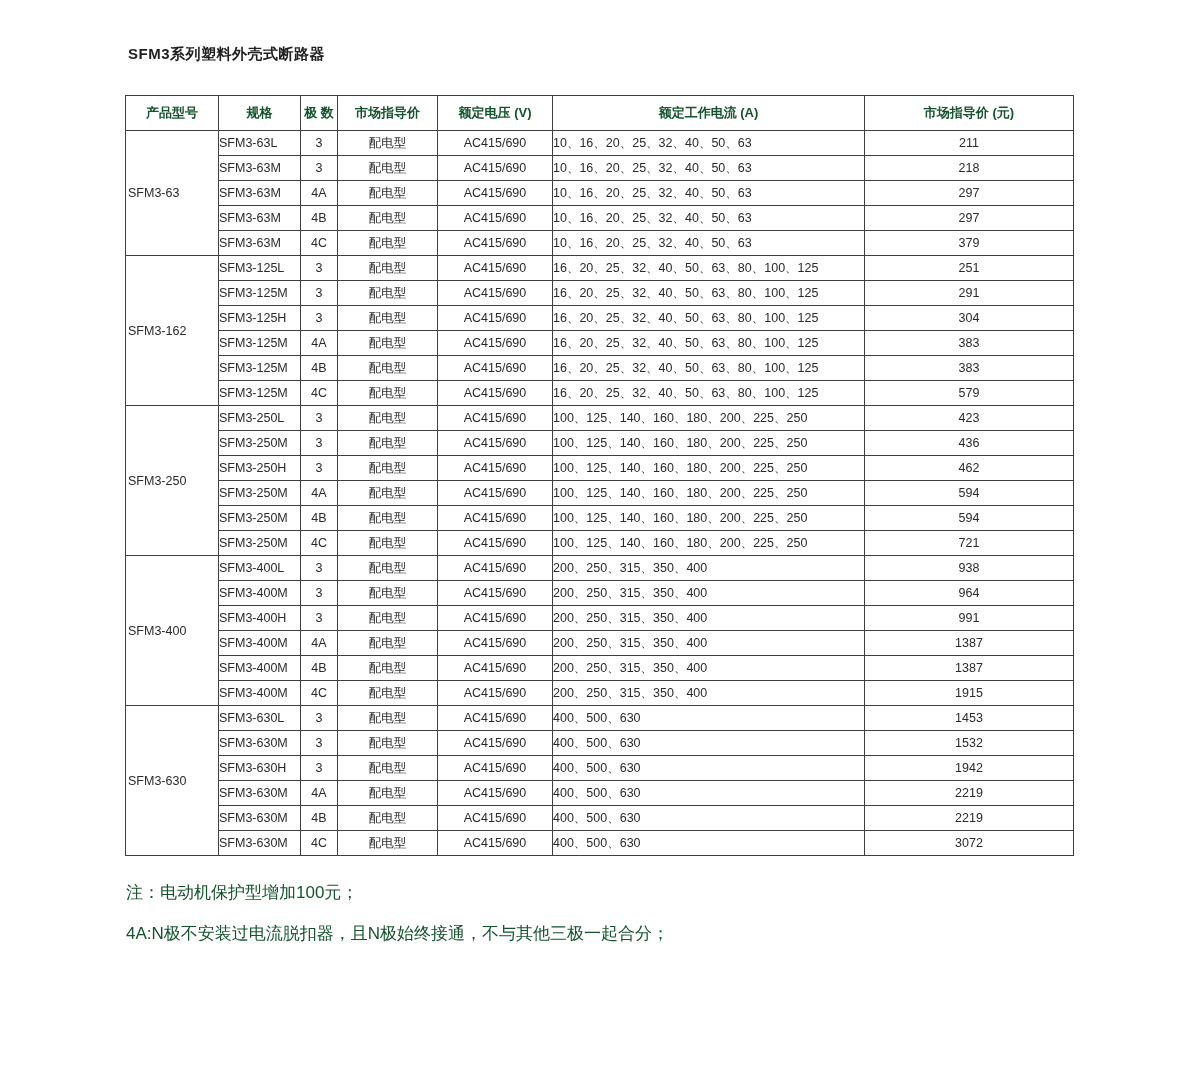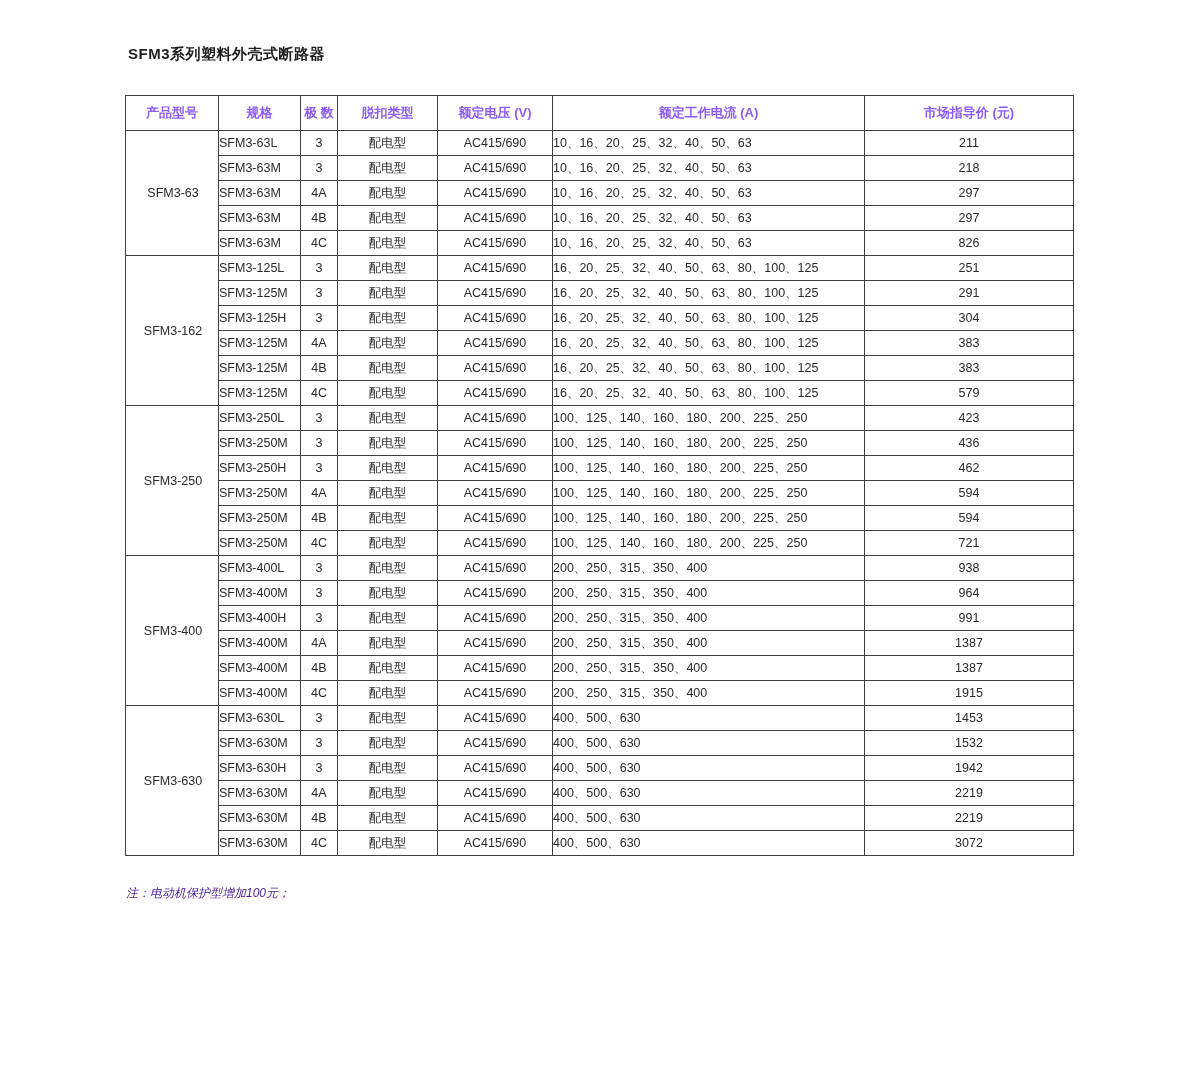--- a/index.html
+++ b/index.html
@@ -17,28 +17,28 @@
     position:absolute; left:125px; top:95px;
     width:948px; border-collapse:collapse; table-layout:fixed;
     font-size:12.5px; color:#2a2a2a;
   }
   table.spec-table th, table.spec-table td {
     border:1px solid #3f3f3f;
     overflow:hidden; white-space:nowrap;
   }
   table.spec-table th {
     height:35px; font-size:13px; font-weight:bold;
-    text-align:center; color:#8b5cf6; background:#ffffff;
+    text-align:center; color:#14532d; background:#ffffff;
   }
   table.spec-table td { height:25px; background:#ffffff; }
   td.al { text-align:left; padding-left:0; }
   td.ac { text-align:center; }
-  td.group-cell { text-align:center; padding-left:2px; vertical-align:middle; }
-
-  .notes { position:absolute; left:126px; top:882px; font-size:12px; color:#4c1d95;font-style:italic; }
+  td.group-cell { text-align:left; padding-left:2px; vertical-align:middle; }
+
+  .notes { position:absolute; left:126px; top:882px; font-size:17px; color:#14532d; }
   .note-main { margin-bottom:19px; }
   .note-line { line-height:22px; }
 </style>
 </head>
 <body>
 
 <div class="page">
 
   <div class="doc-title">SFM3系列塑料外壳式断路器</div>
 
@@ -50,21 +50,21 @@
         <col style="width: 100px;">
         <col style="width: 115px;">
         <col style="width: 312px;">
         <col style="width: 209px;">
       </colgroup>
     <thead>
       <tr>
           <th>产品型号</th>
           <th>规格</th>
           <th>极 数</th>
-          <th>脱扣类型</th>
+          <th>市场指导价</th>
           <th>额定电压 (V)</th>
           <th>额定工作电流 (A)</th>
           <th>市场指导价 (元)</th>
         </tr>
     </thead>
     <tbody>
         <tr>
           <td class="group-cell" rowspan="5">SFM3-63</td>
           <td class="al">SFM3-63L</td>
           <td class="ac">3</td>
@@ -96,21 +96,21 @@
           <td class="ac">AC415/690</td>
           <td class="al">10、16、20、25、32、40、50、63</td>
           <td class="ac">297</td>
         </tr>
         <tr>
           <td class="al">SFM3-63M</td>
           <td class="ac">4C</td>
           <td class="ac">配电型</td>
           <td class="ac">AC415/690</td>
           <td class="al">10、16、20、25、32、40、50、63</td>
-          <td class="ac">826</td>
+          <td class="ac">379</td>
         </tr>
         <tr>
           <td class="group-cell" rowspan="6">SFM3-162</td>
           <td class="al">SFM3-125L</td>
           <td class="ac">3</td>
           <td class="ac">配电型</td>
           <td class="ac">AC415/690</td>
           <td class="al">16、20、25、32、40、50、63、80、100、125</td>
           <td class="ac">251</td>
         </tr>
@@ -299,15 +299,16 @@
           <td class="ac">配电型</td>
           <td class="ac">AC415/690</td>
           <td class="al">400、500、630</td>
           <td class="ac">3072</td>
         </tr>
       </tbody>
   </table>
 
   <div class="notes">
     <div class="note-line note-main">注：电动机保护型增加100元；</div>
+    <div class="note-line">4A:N极不安装过电流脱扣器，且N极始终接通，不与其他三极一起合分；</div>
   </div>
 
 </div>
 
 </body></html>

